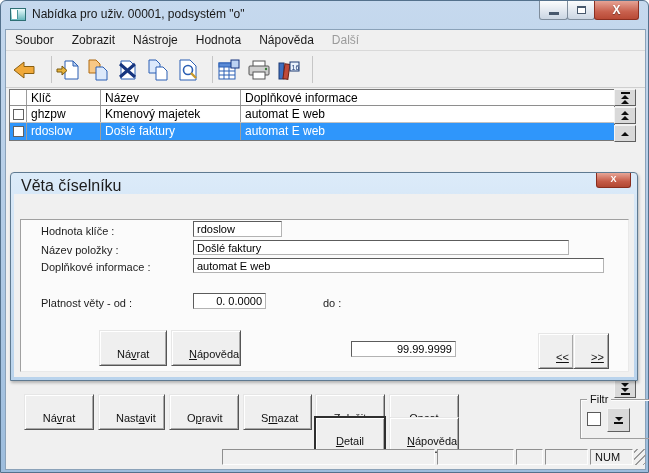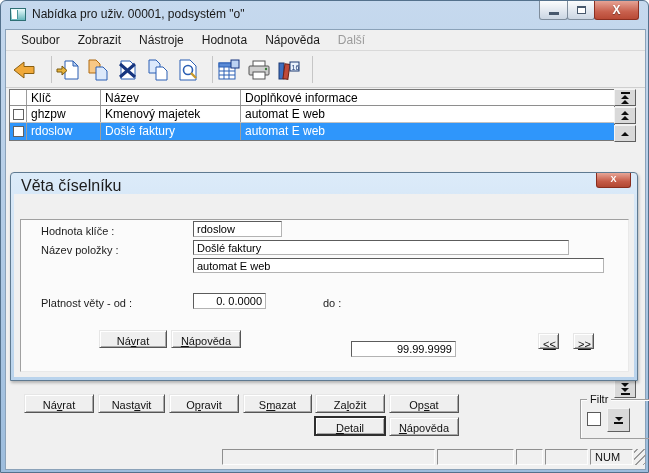--- a/index.html
+++ b/index.html
@@ -19,21 +19,21 @@
     background:linear-gradient(#fbfcfd,#cbd6e3);margin-left:-1px;display:flex;align-items:center;justify-content:center;}
   .winbtn.min{width:29px}.winbtn.max{width:28px}
   .winbtn.close{width:45px;background:linear-gradient(#e6a395,#c8604d 60%,#b84a36);border-color:#8c2f20;
     color:#fff;font-weight:bold;font-size:12px;text-shadow:0 1px 1px rgba(0,0,0,.4);}
   .glyph-min{width:10px;height:3px;background:#47586c;margin-top:6px;}
   .glyph-max{width:9px;height:8px;border:1px solid #47586c;border-top:2px solid #47586c;background:#fff;}
   
   .client{position:absolute;left:4px;top:28px;width:641px;height:441px;background:#f0f0f0;border:1px solid #8ba2b9;}
   
   .menubar{position:absolute;left:0;top:0;width:100%;height:21px;border-bottom:1px solid #d9d9d9;
-    display:flex;padding-left:6px;font-size:12px;background:#f0f0f0;}
+    display:flex;font-size:12px;background:#f0f0f0;}
   .mi{padding:0 9px;line-height:21px;color:#1a1a1a;}
   .mi.disabled{color:#9b9b9b;}
   
   .toolbar{position:absolute;left:0;top:22px;width:100%;height:36px;border-bottom:1px solid #cfcfcf;background:#f0f0f0;}
   .tbtn{position:absolute;top:5px;width:26px;height:26px;display:flex;align-items:center;justify-content:center;}
   .tsep{position:absolute;top:4px;width:1px;height:27px;background:#c6c6c6;}
   
   .grid{position:absolute;left:3px;top:59px;width:606px;background:#fff;border:1px solid #767676;font-size:12px;}
   .grow{display:flex;height:17px;line-height:16px;}
   .grow.head{height:16px;border-bottom:1px solid #8e8e8e;font-size:12px;}
@@ -61,21 +61,21 @@
   .dlg-client{position:absolute;left:3px;top:21px;right:3px;bottom:3px;background:#f0f0f0;}
   .dlg-panel{position:absolute;left:6px;top:25px;right:5px;bottom:5px;background:#fbfbfb;
     border:1px solid;border-color:#a0a0a0 #e9e9e9 #e9e9e9 #a0a0a0;}
   .dlabel{position:absolute;color:#1c1c1c;white-space:nowrap;}
   .dinput{position:absolute;height:16px;background:#fff;border:1px solid;border-color:#5c5c5c #b3b3b3 #b3b3b3 #5c5c5c;
     font-family:"Liberation Sans",sans-serif;font-size:11px;padding:0 3px;}
   .num{text-align:right;}
   
   .btn3d{position:absolute;background:#efefef;border:1px solid;border-color:#e6e6e6 #555 #555 #e6e6e6;
     box-shadow:inset 1px 1px 0 #fff,inset -1px -1px 0 #a8a8a8;
-    font-family:"Liberation Sans",sans-serif;font-size:11px;color:#111;text-align:center;padding:4px;cursor:default;}
+    font-family:"Liberation Sans",sans-serif;font-size:11px;color:#111;text-align:center;padding:17px;cursor:default;}
   .btn-default{border:2px solid #2f2f2f;box-shadow:inset 1px 1px 0 #fff,inset -1px -1px 0 #a8a8a8;}
   .u{text-decoration:underline;}
   
   .filter-group{position:absolute;left:574px;top:369px;width:76px;height:40px;border:1px solid #9e9e9e;
     box-shadow:inset 1px 1px 0 #fdfdfd;}
   .filter-label{position:absolute;left:6px;top:-7px;background:#f0f0f0;padding:0 3px;font-size:11px;color:#111;}
   .filter-cbx{position:absolute;left:6px;top:12px;width:14px;height:14px;background:#fff;border:1px solid #5a5a5a;}
   .filter-drop{position:absolute;left:26px;top:8px;width:23px;height:24px;background:#d9d9d9;
     border:1px solid;border-color:#f4f4f4 #5f5f5f #5f5f5f #f4f4f4;
     display:flex;flex-direction:column;align-items:center;justify-content:center;gap:1px;}
@@ -235,20 +235,21 @@
       <div class="dlg-client">
         <div class="dlg-panel"></div>
       </div>
 
       <div class="dlabel" style="left:30px;top:52px">Hodnota klíče :</div>
       <input class="dinput" style="left: 182px; top: 48px; width: 89px;" value="rdoslow">
 
       <div class="dlabel" style="left:30px;top:71px">Název položky :</div>
       <input class="dinput" style="left: 182px; top: 67px; width: 376px; height: 15px;" value="Došlé faktury">
 
+      <div class="dlabel" style="left:30px;top:88px">Doplňkové informace :</div>
       <input class="dinput" style="left: 182px; top: 85px; width: 411px; height: 15px;" value="automat E web">
 
       <div class="dlabel" style="left:30px;top:124px">Platnost věty  - od :</div>
       <input class="dinput num" style="left: 182px; top: 120px; width: 73px;" value="0. 0.0000">
       <div class="dlabel" style="left:312px;top:124px">do :</div>
       <input class="dinput num" style="left: 340px; top: 120px; width: 105px; margin-top: 48px;" value="99.99.9999">
 
       <button class="btn3d" style="left:88px;top:157px;width:68px;height:18px"><span>Ná</span><span class="u">v</span><span>rat</span></button>
       <button class="btn3d" style="left:160px;top:157px;width:70px;height:18px"><span></span><span class="u">N</span><span>ápověda</span></button>
       <button class="btn3d" style="left:527px;top:160px;width:21px;height:16px"><span class="u">&lt;&lt;</span></button>

